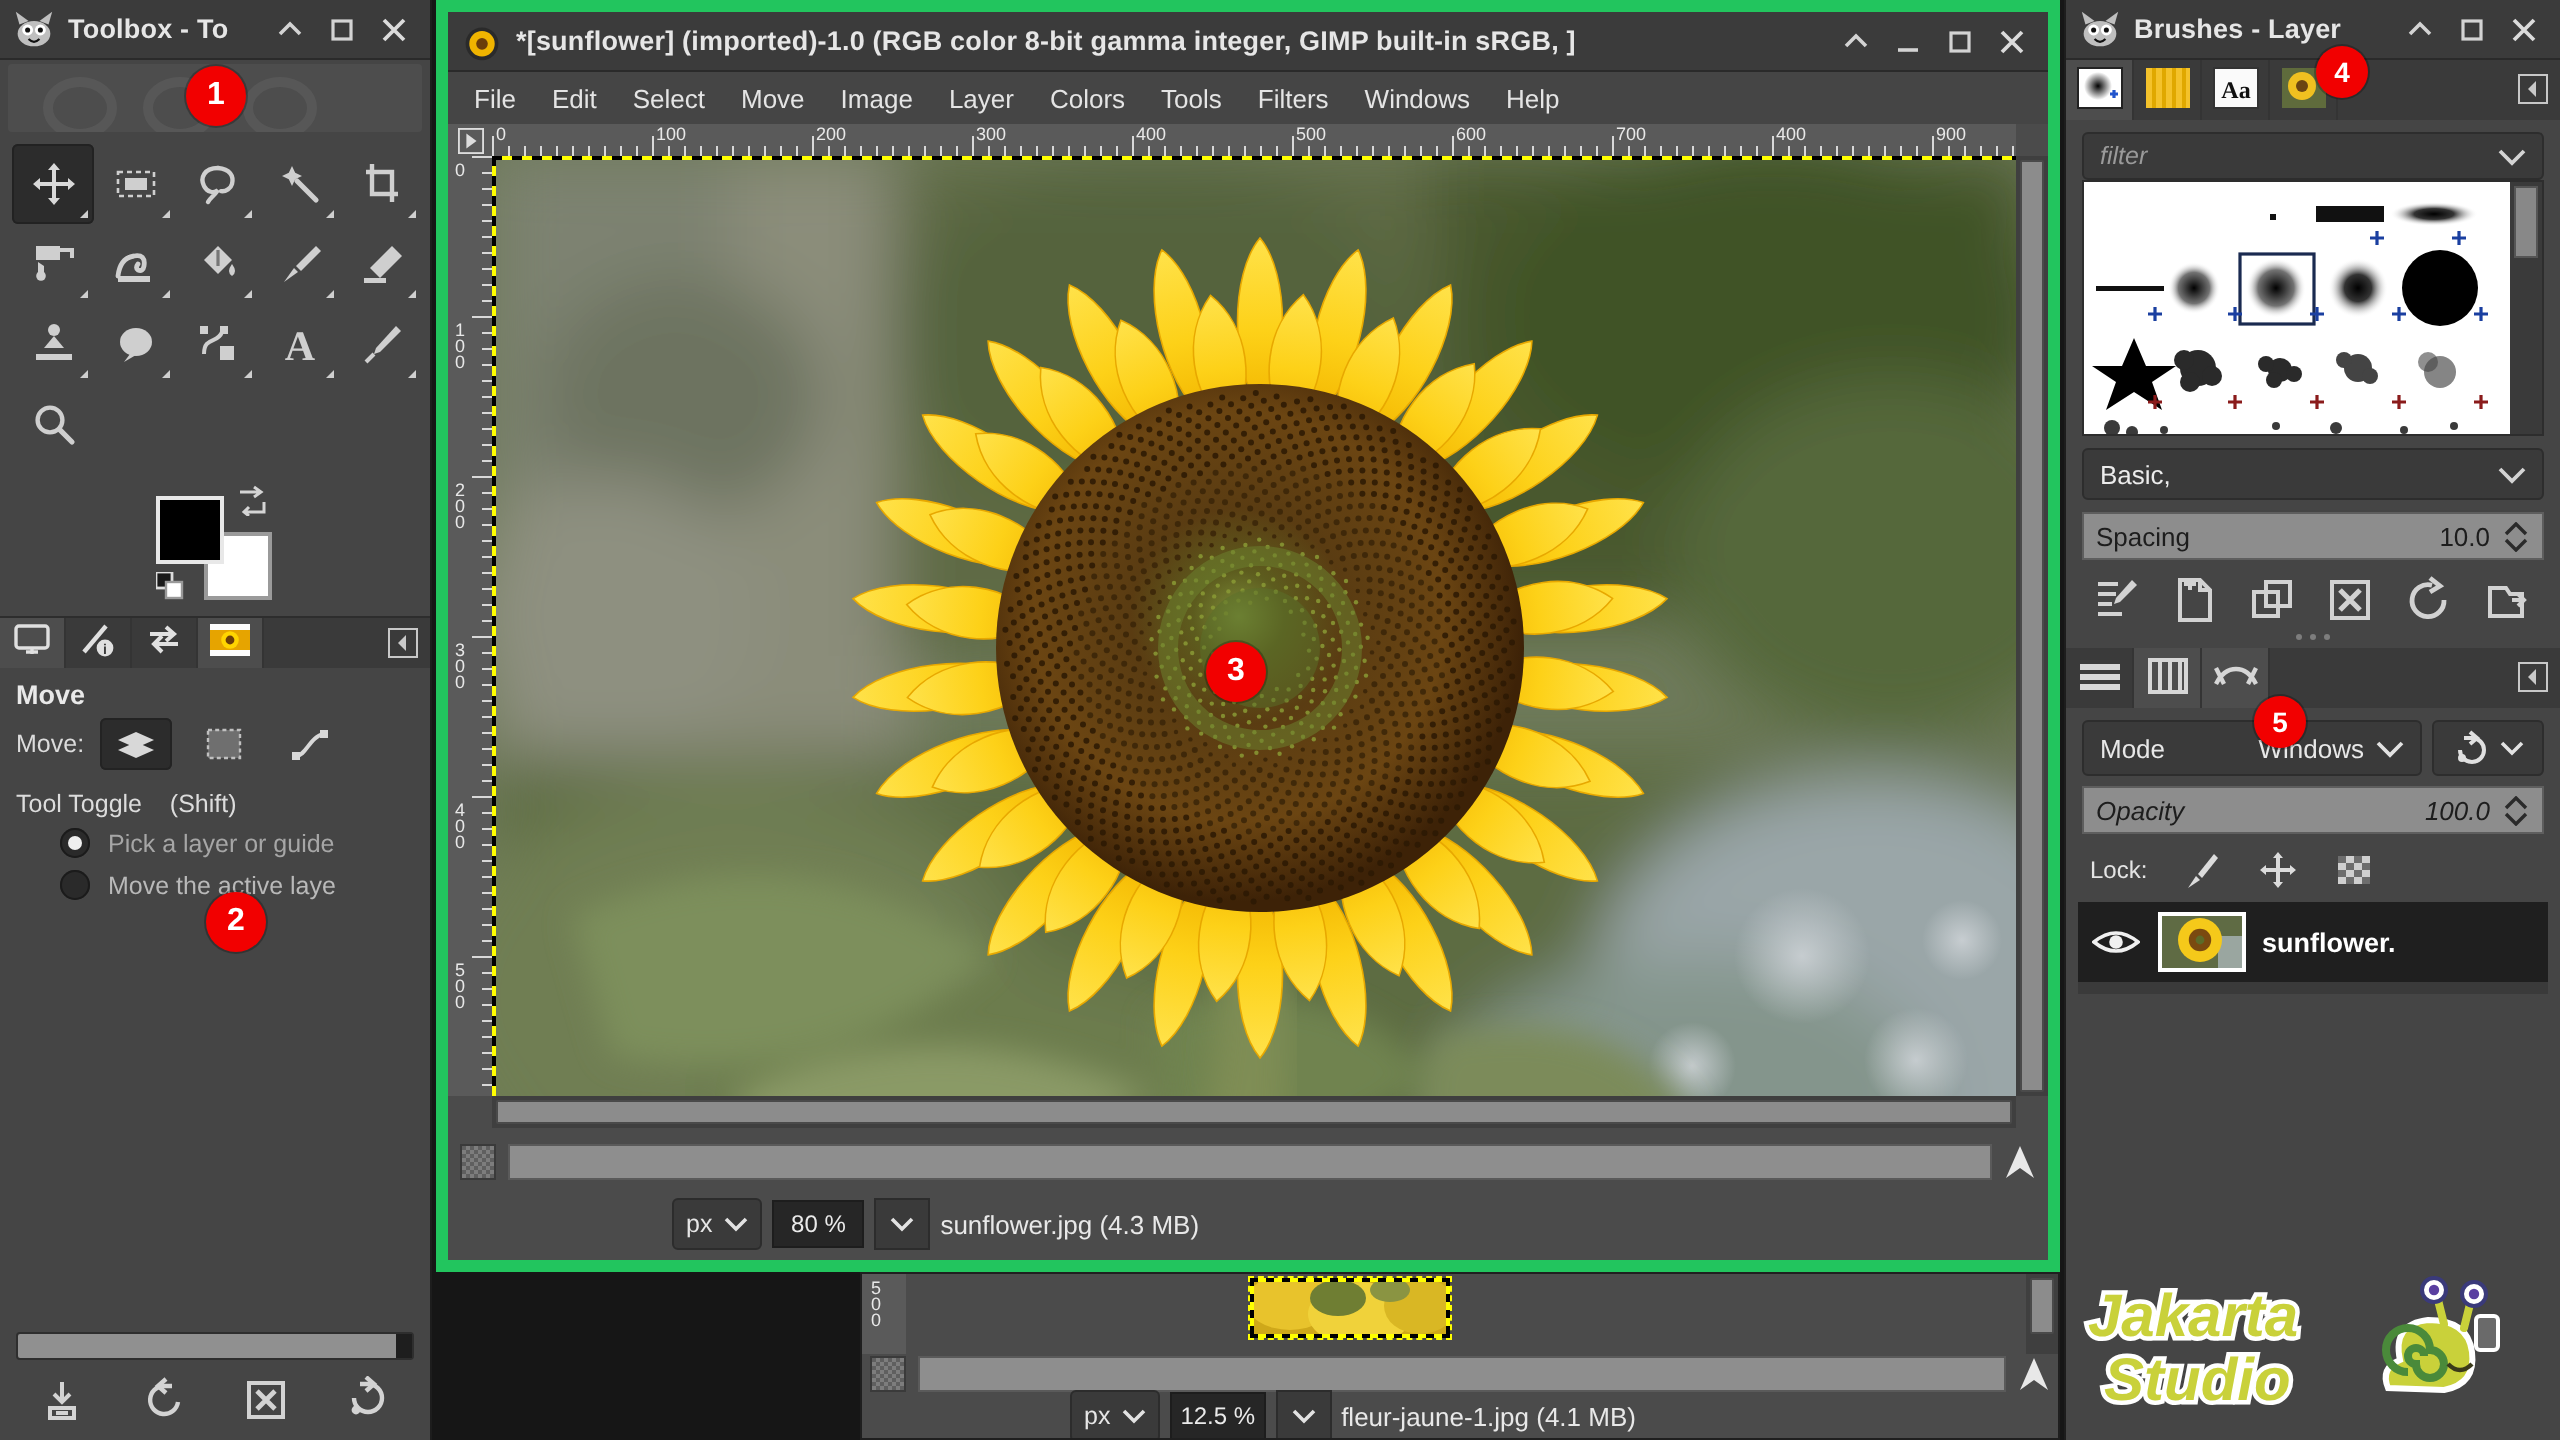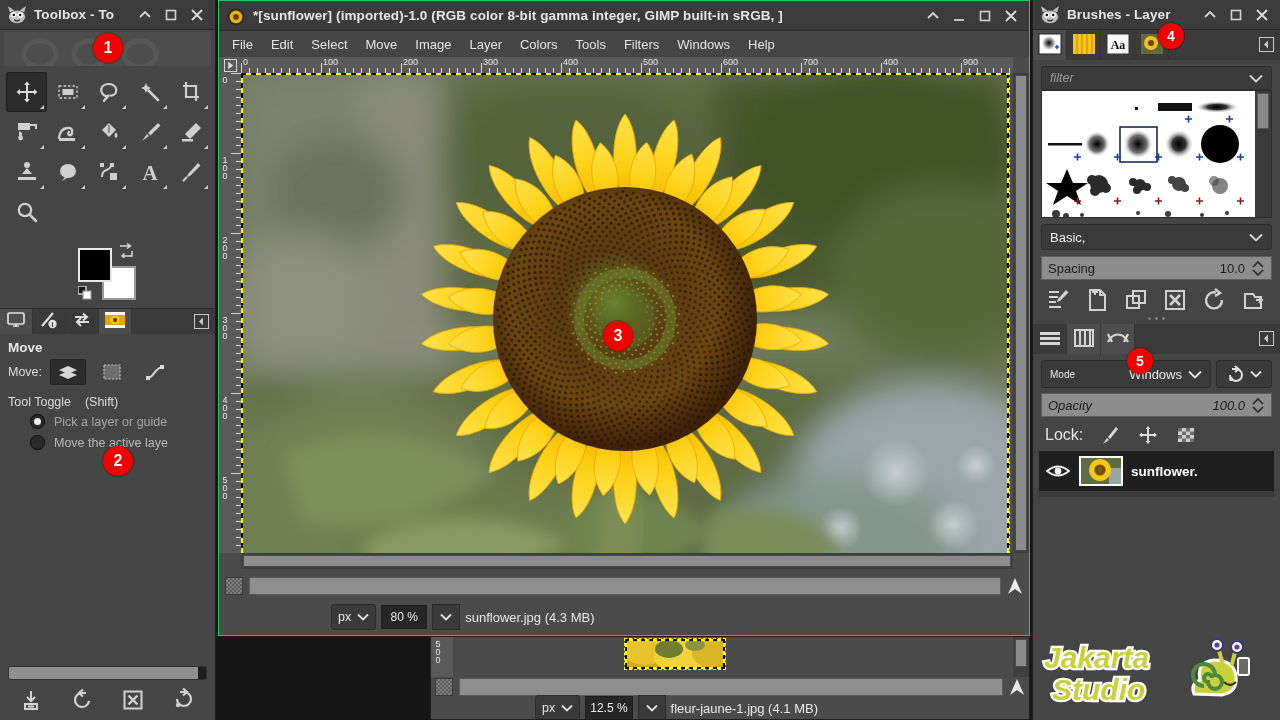--- a/index.html
+++ b/index.html
@@ -89,21 +89,21 @@
   .tb-slider { height:14px; background:#909090; border:1px solid #2e2e2e; border-radius:2px;
                margin:0 2px 8px 2px; position:relative;}
   .tb-slider::after{ content:""; position:absolute; right:0; top:0; bottom:0; width:8px; background:#1e1e1e;}
   .tb-icons { display:flex; justify-content:space-around; align-items:center; }
   .tb-icons .ti { width:24px;height:24px; cursor:pointer; }
 
   
   #imgwin {
     position:absolute; left:218px; top:0; width:812px; height:636px;
     background:#4b4b4b; display:flex; flex-direction:column;
-    border:1px solid #22c55e;
+    border:6px solid #22c55e;
   }
   .menubar { height:26px; display:flex; align-items:center; gap:0px; background:#454545;
              padding-left:4px; }
   .menu-item { padding:3px 9px; cursor:pointer; color:#e4e4e4; font-size:13px; border-radius:2px;}
 
   .canvaswrap { flex:1 1 auto; position:relative; background:#4b4b4b; }
   .ruler-h { position:absolute; left:22px; right:16px; top:0; height:16px; background:#5a5a5a;
              overflow:hidden; }
   .ruler-v { position:absolute; left:0; top:16px; bottom:16px; width:22px; background:#5a5a5a;
              overflow:hidden;}
@@ -198,31 +198,31 @@
   .spin { width:14px; display:flex; flex-direction:column; gap:1px;}
   .brush-actions { display:flex; justify-content:space-around; align-items:center;
                    margin:8px 6px 0 6px; }
   .brush-actions .ba { width:26px;height:24px; cursor:pointer;}
   .grip { height:12px; display:flex; align-items:center; justify-content:center; gap:4px;}
   .grip i { width:3px;height:3px;border-radius:50%;background:#7d7d7d; display:block;}
 
   .layer-mode-row { margin:6px 8px 0 8px; display:flex; gap:5px;}
   .lm-main { flex:1 1 auto; height:28px; background:#3a3a3a; border:1px solid #2d2d2d;
              border-radius:3px; display:flex; align-items:center; padding:0 8px; cursor:pointer;}
-  .lm-main .lbl{ flex:1 1 auto; color:#e8e8e8; font-size:10px;}
+  .lm-main .lbl{ flex:1 1 auto; color:#e8e8e8; font-size:13px;}
   .lm-main .val{ color:#e8e8e8; font-size:13px; margin-right:6px;}
   .lm-side { width:56px; height:28px; background:#3a3a3a; border:1px solid #2d2d2d;
              border-radius:3px; display:flex; align-items:center; justify-content:center; gap:4px;
              cursor:pointer;}
   .opacityrow { margin:5px 8px 0 8px; height:24px; background:#8d8d8d; border:1px solid #5e5e5e;
                 display:flex; align-items:center; padding:0 6px; cursor:pointer;font-style:italic;}
   .opacityrow .lbl { flex:1 1 auto; color:#1d1d1d; font-size:13px;}
   .opacityrow .val { color:#1d1d1d; font-size:13px; margin-right:6px;}
   .lockrow { display:flex; align-items:center; gap:16px; padding:8px 12px 6px 12px;}
-  .lockrow .lk { color:#e4e4e4; font-size:16px;}
+  .lockrow .lk { color:#e4e4e4; font-size:12px;}
   .lockrow .li { width:22px;height:20px; cursor:pointer;}
   .layerlist { margin:0 6px; background:#3a3a3a; min-height:46px; }
   .layerrow { display:flex; align-items:center; gap:8px; height:40px; background:#1f1f1f;
               padding:0 6px; cursor:pointer;}
   .layerrow .eye { width:26px; display:flex;align-items:center;justify-content:center;}
   .layerthumb { width:44px;height:30px; border:2px solid #fff; overflow:hidden; position:relative;}
   .layerrow .lname { font-weight:bold; font-size:13.5px; color:#fff; white-space:nowrap;
                      overflow:hidden;}
   .rd-spacer { flex:1 1 auto; background:#454545; }
 

